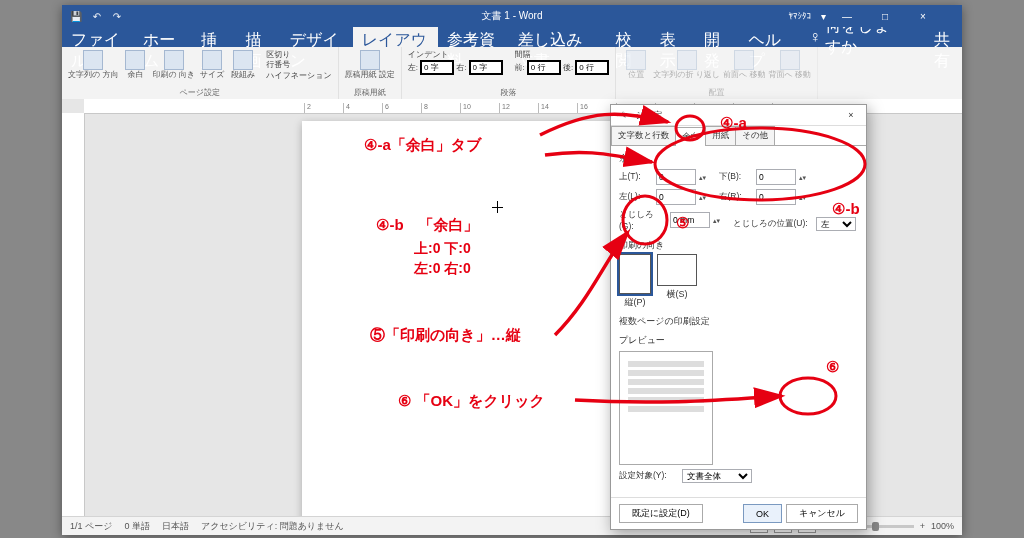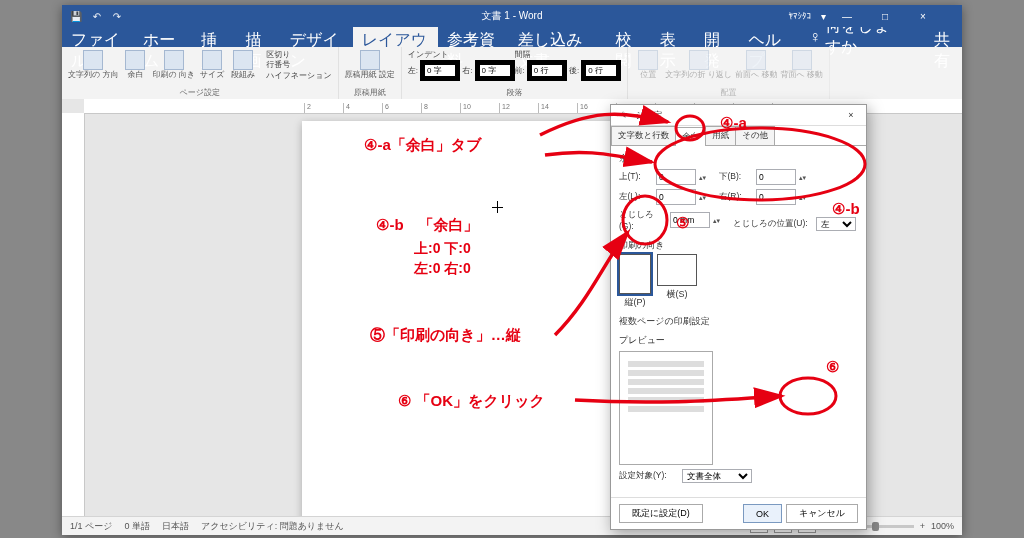--- a/index.html
+++ b/index.html
@@ -17,21 +17,21 @@
   .tabs .share{margin-left:auto;padding:3px 12px;text-align:right;}
   .ribbon{height:52px;background:#f3f3f3;border-bottom:1px solid #d4d4d4;display:flex;}
   .rgroup{border-right:1px solid #e1e1e1;padding:3px 6px 1px;display:flex;flex-direction:column;position:relative;}
   .rgroup .row{display:flex;gap:3px;align-items:flex-start;}
   .rbtn{display:flex;flex-direction:column;align-items:center;gap:1px;min-width:28px;color:#555;}
   .rbtn .ic{width:18px;height:18px;background:#dbe5f1;border:1px solid #a5b8d1;}
   .rbtn .lbl{font-size:8px;line-height:1;text-align:center;}
   .rgroup .gname{font-size:8px;color:#666;text-align:center;margin-top:auto;}
   .mini{font-size:8px;color:#444;line-height:1.3;}
   .spin{display:inline-flex;align-items:center;gap:2px;}
-  .spin input{width:26px;height:11px;font-size:8px;border:5px solid #000000;padding:0 2px;}
+  .spin input{width:26px;height:11px;font-size:8px;border:2px solid #000000;padding:0 2px;}
   .doc-area{position:absolute;top:94px;left:0;right:0;bottom:18px;background:#e6e6e6;overflow:hidden;}
   .ruler-h{position:absolute;top:0;left:22px;right:0;height:14px;background:#fff;border-bottom:1px solid #c8c8c8;font-size:7px;color:#777;display:flex;align-items:flex-end;padding-left:220px;}
   .ruler-h span{display:inline-block;width:36px;border-left:1px solid #bbb;padding-left:2px;height:10px;}
   .ruler-v{position:absolute;left:0;top:14px;bottom:0;width:22px;background:#fff;border-right:1px solid #c8c8c8;}
   .page{position:absolute;left:240px;top:22px;width:390px;height:520px;background:#fff;box-shadow:0 2px 8px rgba(0,0,0,.25);}
   .cursor{position:absolute;left:50%;top:80px;width:1px;height:12px;background:#000;}
   .cursor::after{content:"";position:absolute;left:-5px;top:6px;width:11px;height:1px;background:#000;}
   .status{position:absolute;bottom:0;left:0;right:0;height:18px;background:#f3f3f3;border-top:1px solid #d4d4d4;display:flex;align-items:center;font-size:9px;color:#555;gap:12px;padding:0 8px;}
   .status .sright{margin-left:auto;display:flex;align-items:center;gap:6px;}
   .viewbtn{width:16px;height:12px;border:1px solid #999;background:#fff;}
@@ -145,21 +145,21 @@
       <div class="row">
           <div class="rbtn">
             <div class="ic"></div>
             <div class="lbl">原稿用紙
 設定</div>
           </div>
         </div>
       <div class="gname">原稿用紙</div>
     </div>
     <div class="rgroup">
-      <div class="row mini" style="gap:0;">
+      <div class="row mini" style="gap:12px;">
         <div>
           <div>インデント</div>
           <div class="spin">
               <span>左:</span>
               <input value="0 字" style="">
             </div>
           <div class="spin">
               <span>右:</span>
               <input value="0 字" style="">
             </div>

